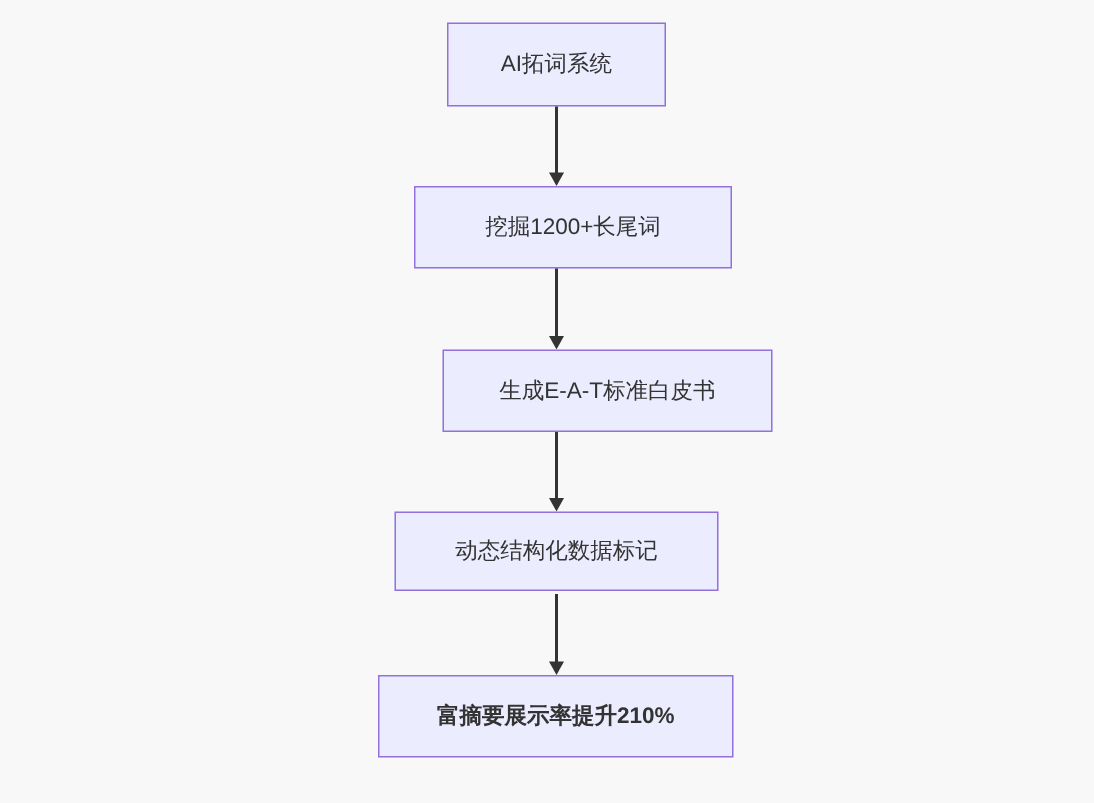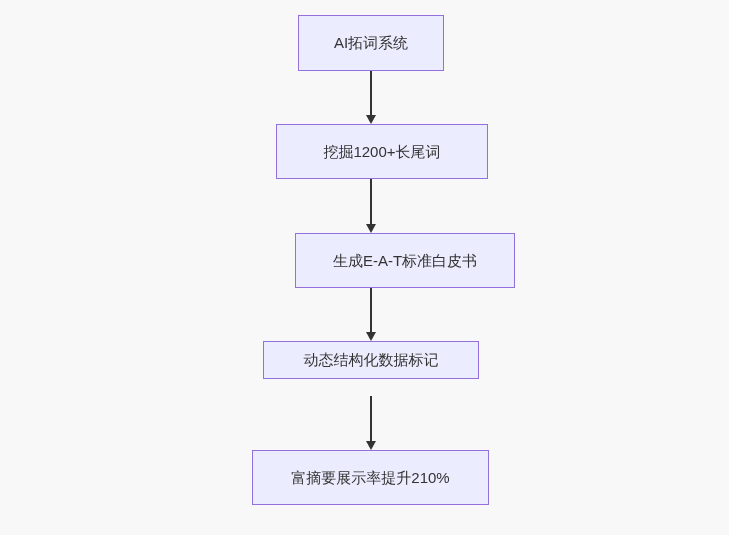--- a/index.html
+++ b/index.html
@@ -30,22 +30,22 @@
     display: flex;
     align-items: center;
     justify-content: center;
     text-align: right;
     box-sizing: border-box;
     line-height: 1.2;
   }
   .n1 { left: 298px; top: 15px;  width: 146px; height: 56px; }
   .n2 { left: 276px; top: 124px; width: 212px; height: 55px; }
   .n3 { left: 261px; top: 233px; width: 220px; height: 55px; margin-left: 34px; }
-  .n4 { left: 263px; top: 341px; width: 216px; height: 38px; }
-  .n5 { left: 252px; top: 450px; width: 237px; height: 55px; }
+  .n4 { left: 263px; top: 341px; width: 216px; height: 53px; }
+  .n5 { left: 252px; top: 450px; width: 237px; height: 55px; font-weight: bold; }
 
   .arrow {
     position: absolute;
     left: 365px;
     width: 12px;
   }
   .a1 { top: 71px;  height: 53px; }
   .a2 { top: 179px; height: 54px; }
   .a3 { top: 288px; height: 53px; }
   .a4 { top: 396px; height: 54px; }

